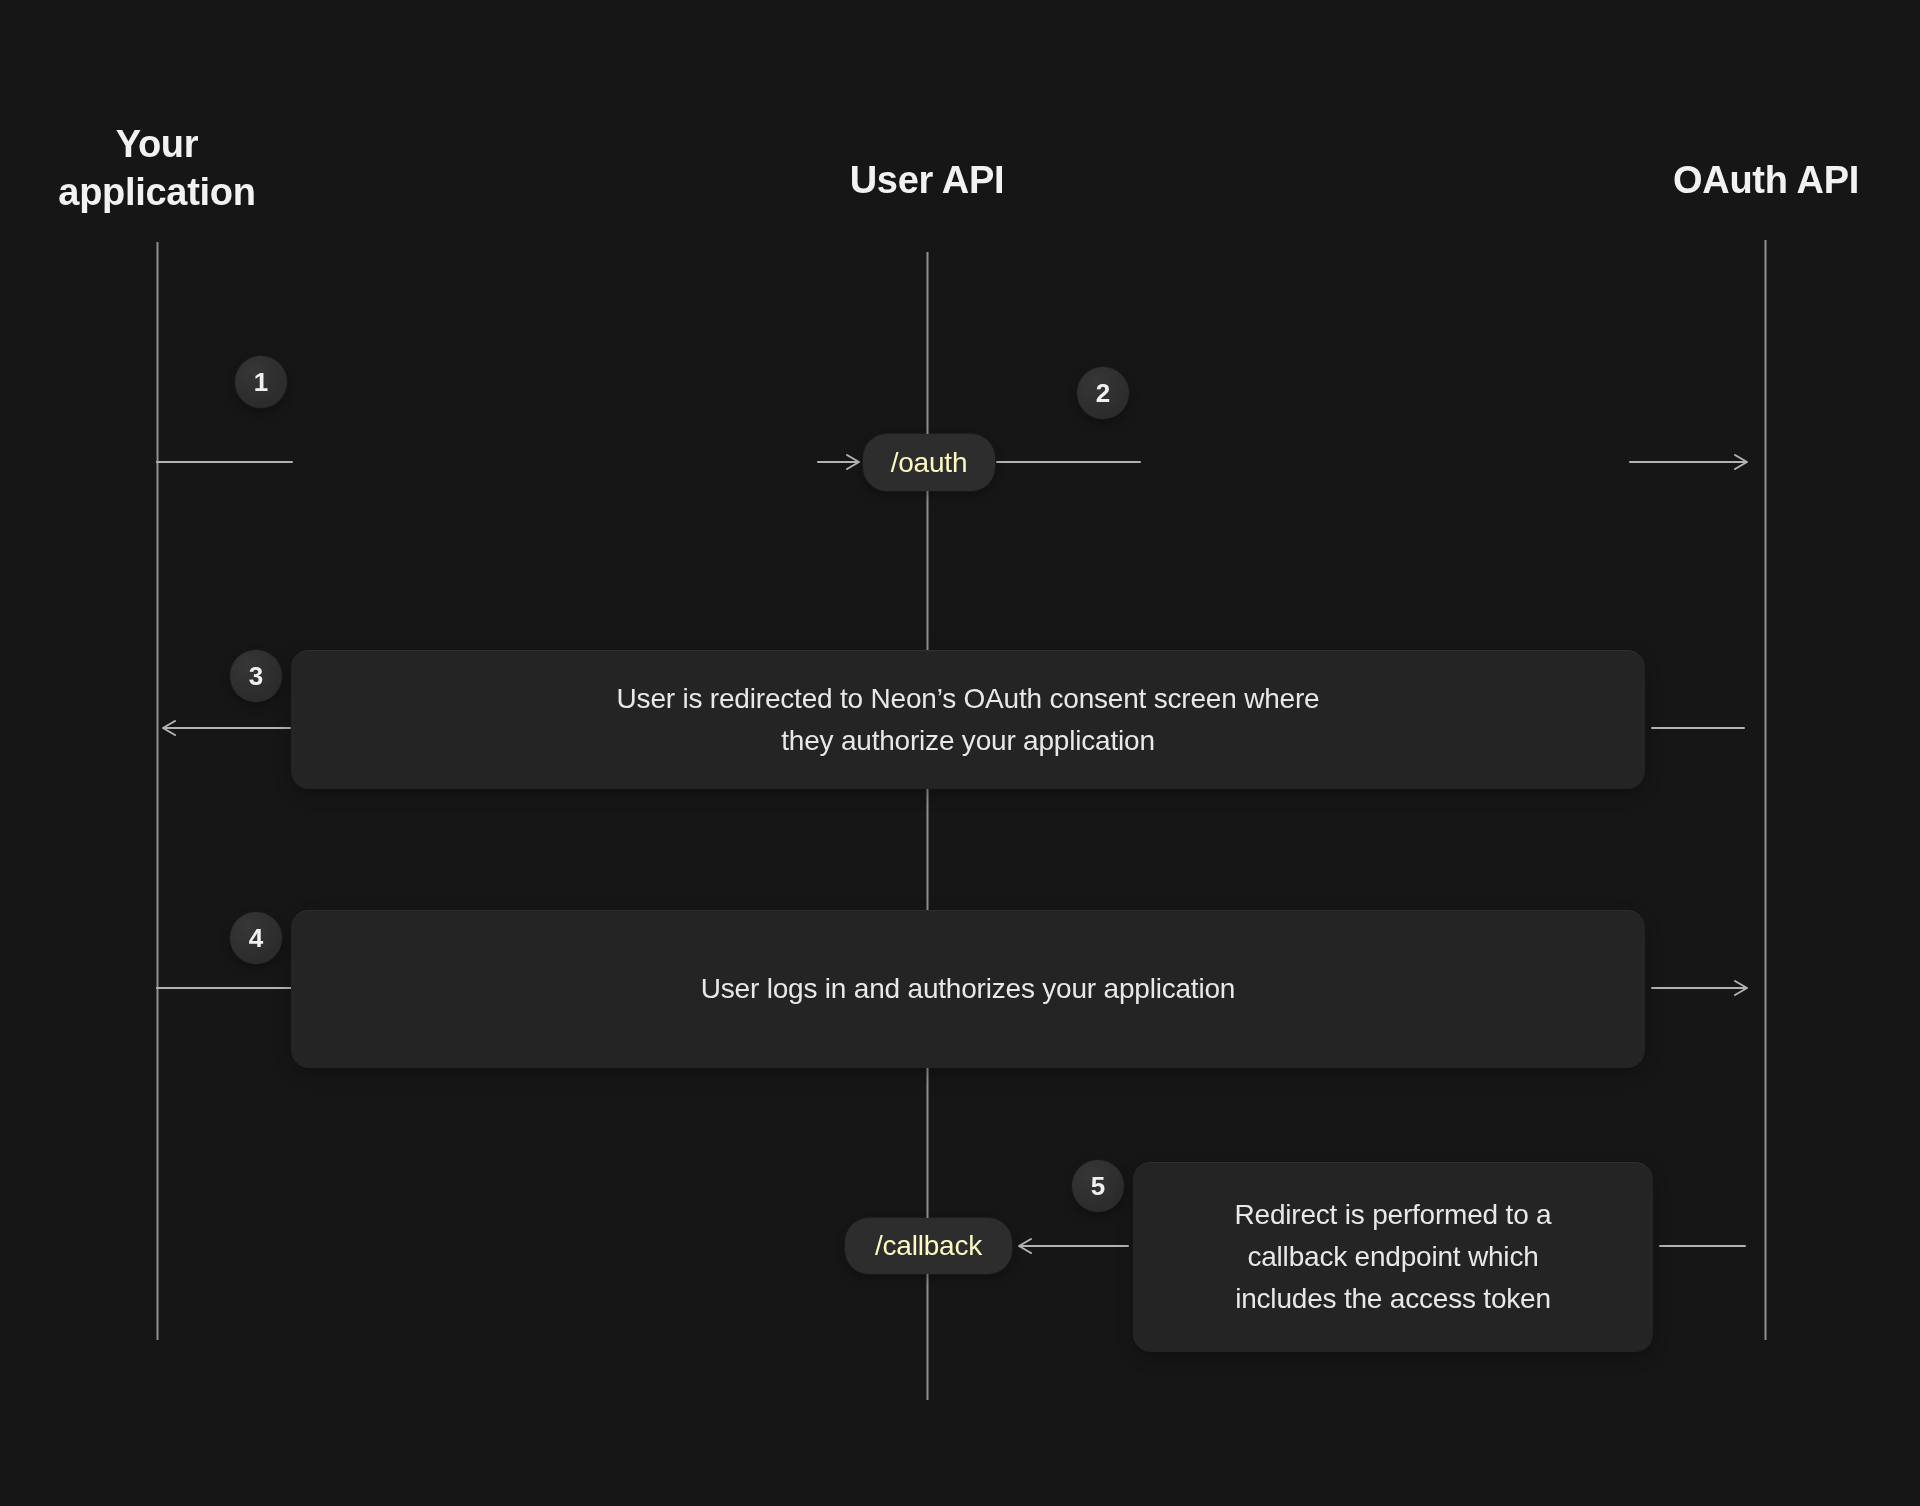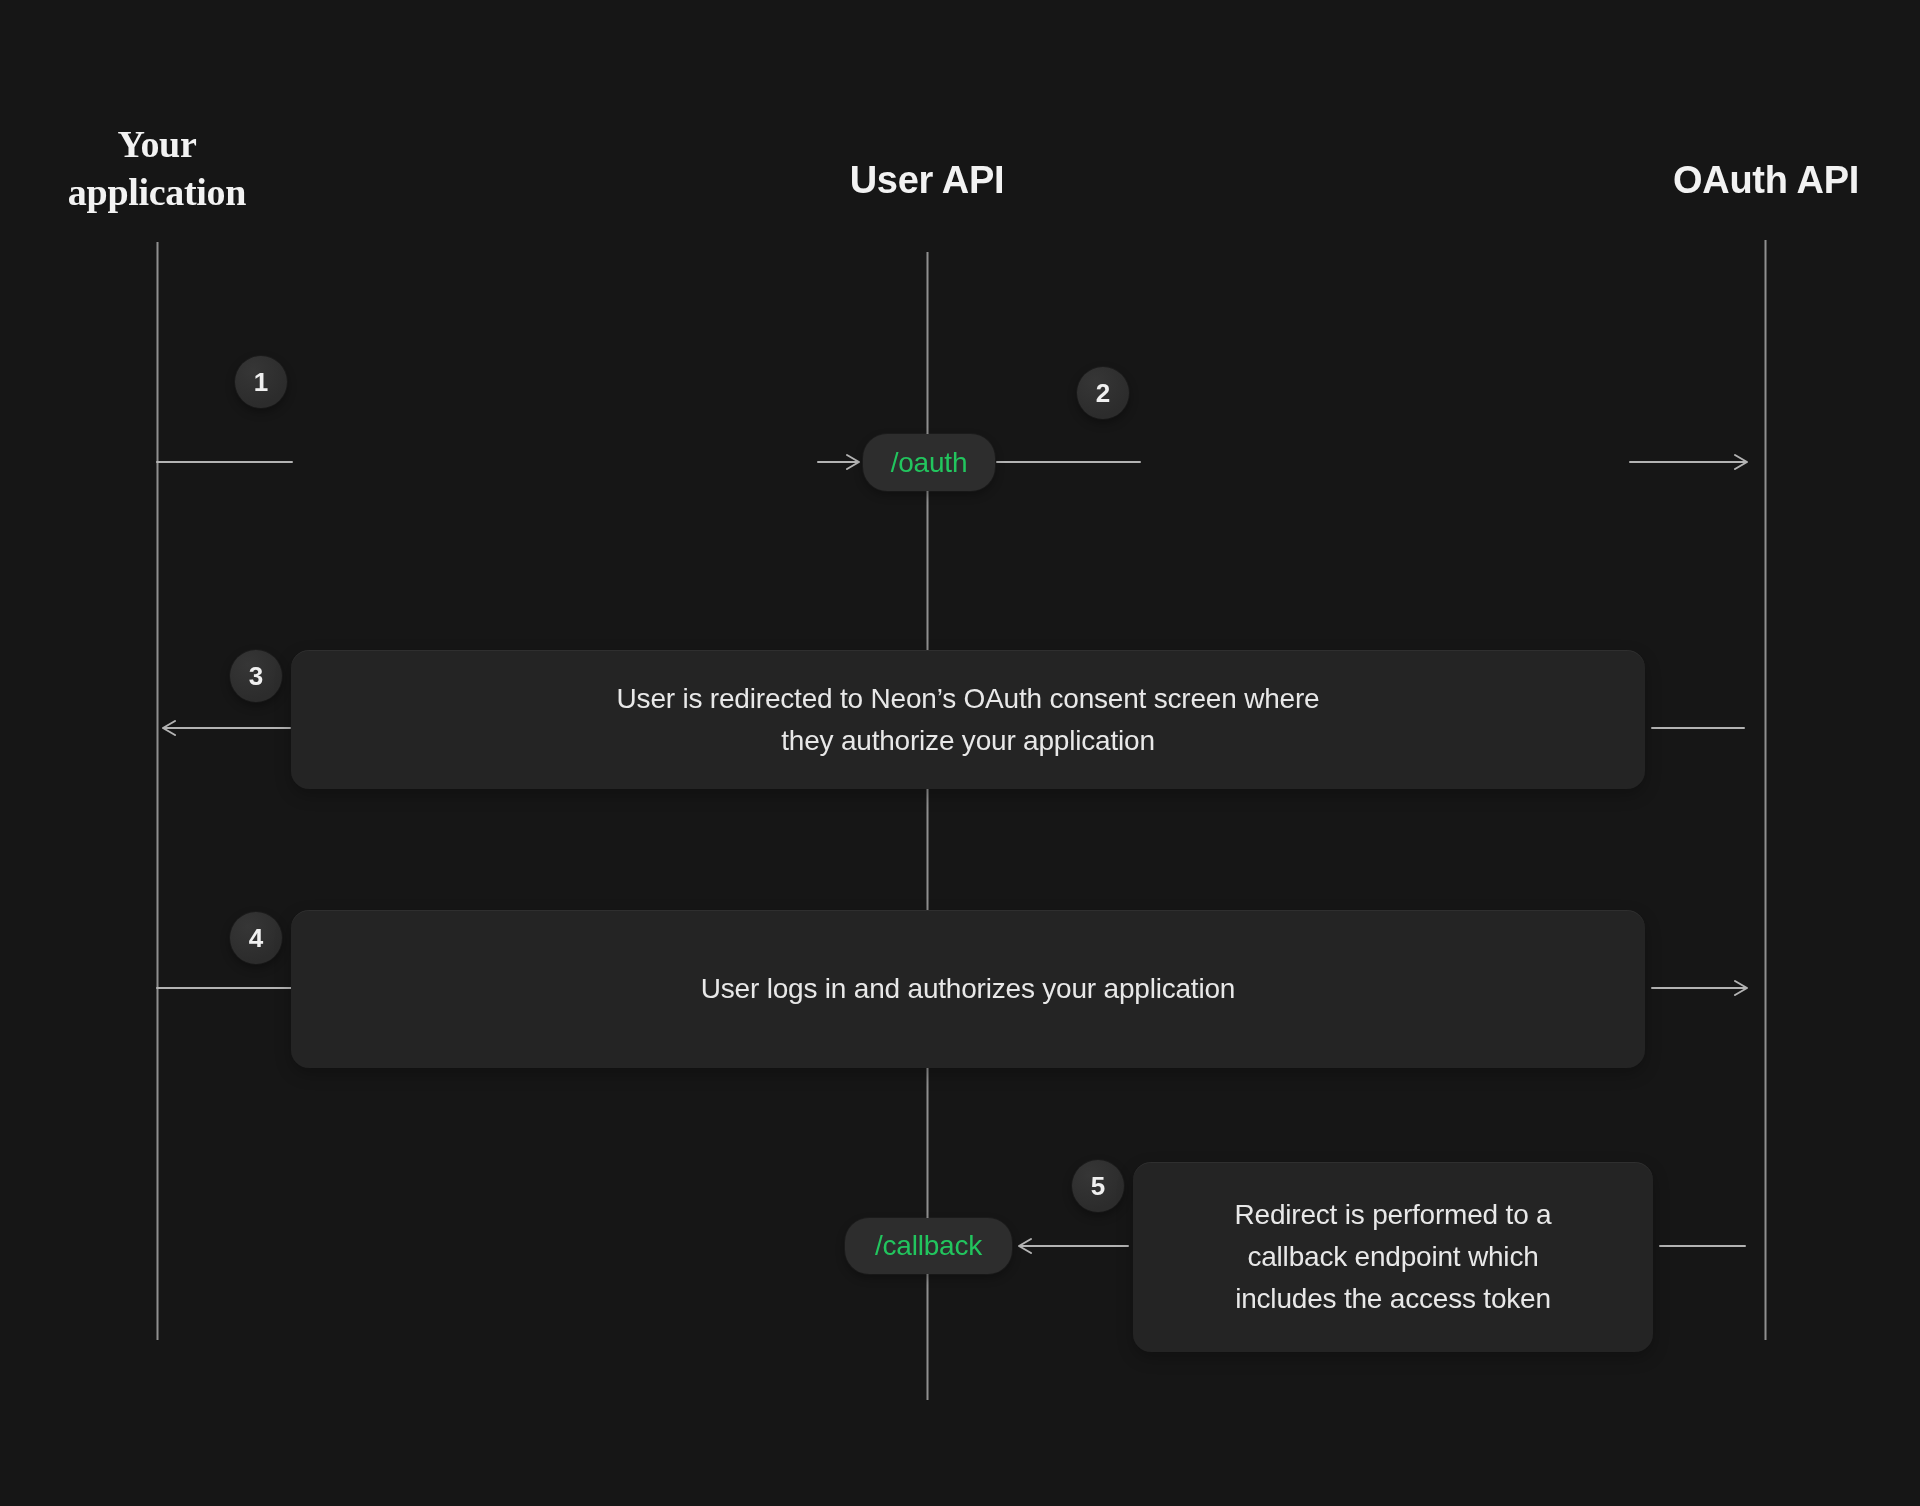--- a/index.html
+++ b/index.html
@@ -13,21 +13,21 @@
   
   .actor{
     position:absolute;
     font-weight:700;
     font-size:38px;
     line-height:48px;
     letter-spacing:-0.3px;
     color:var(--heading,#f2f2f2);
     text-align:center;
   }
-  #actor-app{left:32px;top:120px;width:250px;font-family:Liberation Serif, serif;}
+  #actor-app{left:32px;top:120px;width:250px;}
   #actor-api{left:807px;top:156px;width:240px;}
   #actor-neon{left:1646px;top:156px;width:240px;}
 
   
   #lines{position:absolute;left:0;top:0;width:1920px;height:1506px;}
   .lifeline{stroke:var(--lifeline,#8f8f8f);stroke-width:2;}
   .msg{stroke:var(--line,#b3b3b3);stroke-width:2;fill:none;stroke-linecap:round;stroke-linejoin:round;}
 
   
   .badge{
@@ -65,21 +65,21 @@
   #box-5{left:1133px;top:1162px;width:520px;height:190px;}
   #box-5 .txt{max-width:392px;}
 
   
   .pill{
     position:absolute;
     background:var(--pill-bg,#2d2d2d);
     border-radius:24px;
     box-shadow:0 0 0 1px rgba(255,255,255,0.03), 0 4px 10px rgba(0,0,0,0.3);
     display:flex;align-items:center;justify-content:center;
-    color:#22c55e;font-size:28px;letter-spacing:-0.2px;
+    color:#fef9c3;font-size:28px;letter-spacing:-0.2px;
   }
   #pill-oauth{left:863px;top:434px;width:132px;height:57px;}
   #pill-callback{left:845px;top:1218px;width:167px;height:56px;}
 </style>
 </head>
 <body>
 
 <div id="canvas">
 
   <svg id="lines" viewBox="0 0 1920 1506" xmlns="http://www.w3.org/2000/svg">

